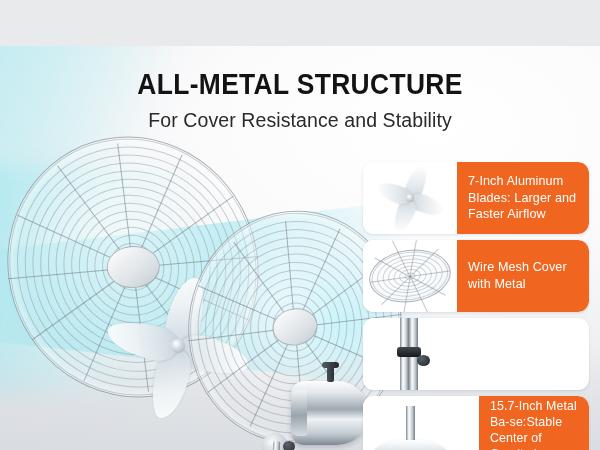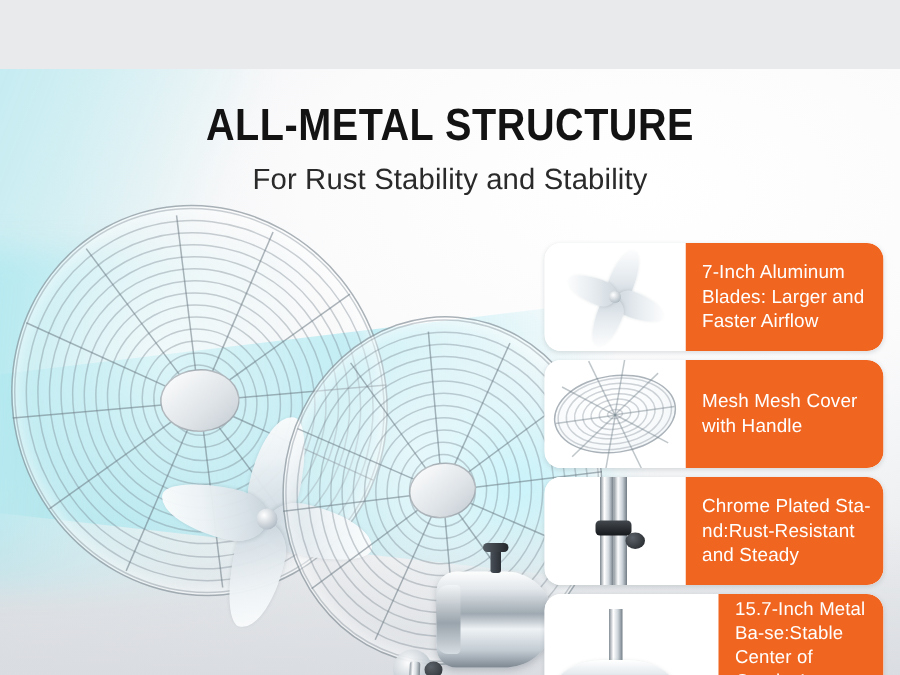--- a/index.html
+++ b/index.html
@@ -301,21 +301,21 @@
 <div id="stage">
 
   <div class="wedge-tl"></div>
   <div class="wedge-left"></div>
   <div class="wedge-beam"></div>
   <div class="glow-core"></div>
   <div class="floor-shade"></div>
 
   <div class="headline-wrap">
     <div class="headline">ALL-METAL STRUCTURE</div>
-    <div class="subhead">For Rust Stability and Stability</div>
+    <div class="subhead">For Cover Resistance and Stability</div>
   </div>
 
   <div class="hero">
 
     <div class="grille" id="grille-front">
       <div class="ring"></div>
       <div class="rings-inner">
           <div class="cring" style="width: 6.15385%; height: 6.15385%;"></div>
           <div class="cring" style="width: 12.3077%; height: 12.3077%;"></div>
           <div class="cring" style="width: 18.4615%; height: 18.4615%;"></div>
@@ -438,33 +438,32 @@
               <div class="cring" style="width: 13.7931%; height: 13.7931%;"></div>
               <div class="cring" style="width: 27.5862%; height: 27.5862%;"></div>
               <div class="cring" style="width: 41.3793%; height: 41.3793%;"></div>
               <div class="cring" style="width: 55.1724%; height: 55.1724%;"></div>
               <div class="cring" style="width: 68.9655%; height: 68.9655%;"></div>
               <div class="cring" style="width: 82.7586%; height: 82.7586%;"></div>
               <div class="cring" style="width: 96.5517%; height: 96.5517%;"></div>
             </div>
         </div>
       </div>
-      <div class="card-text">Mesh Mesh Cover with Handle</div>
+      <div class="card-text">Wire Mesh Cover with Metal</div>
     </div>
 
     <div class="card">
       <div class="card-img">
         <div class="mini-stand">
           <div class="ms-tube-a"></div>
           <div class="ms-tube-b"></div>
           <div class="ms-collar"></div>
           <div class="ms-knob"></div>
         </div>
       </div>
-      <div class="card-text">Chrome Plated Sta-nd:Rust-Resistant and Steady</div>
     </div>
 
     <div class="card tall">
       <div class="card-img">
         <div class="mini-base">
           <div class="mb-pole"></div>
           <div class="mb-dome"></div>
         </div>
       </div>
       <div class="card-text">15.7-Inch Metal Ba-se:Stable Center of Gravity Less Likely to Tip</div>

